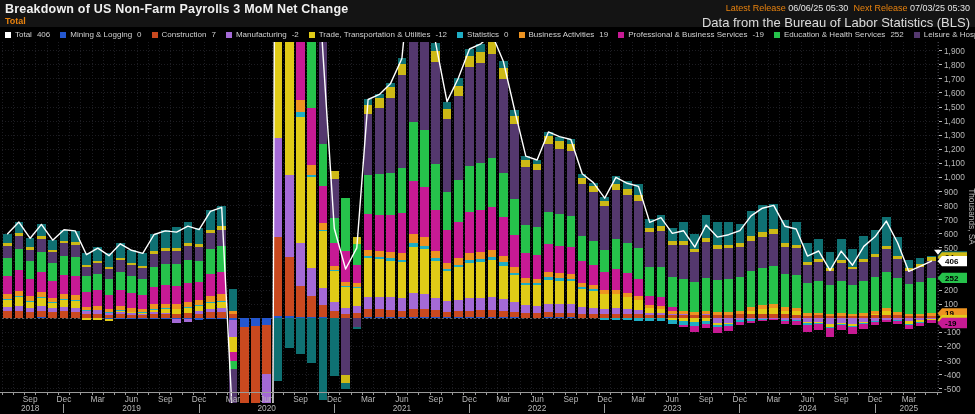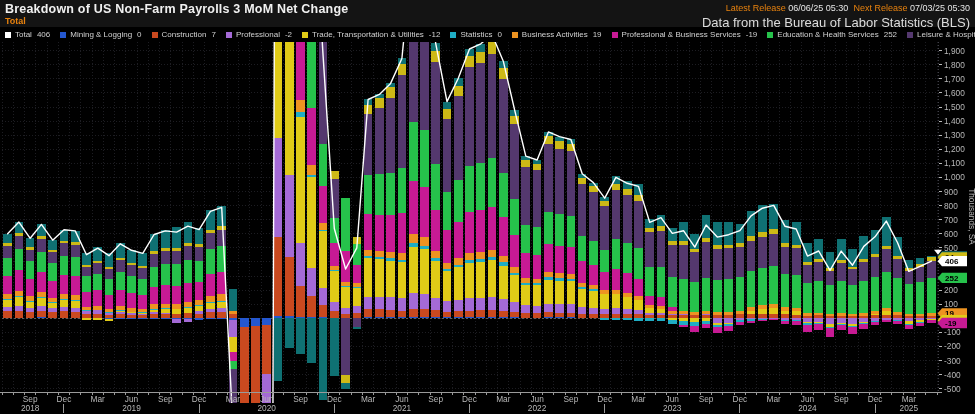--- a/index.html
+++ b/index.html
@@ -39,21 +39,21 @@
         <span>Mining &amp; Logging</span>
         <span class="val">0</span>
       </span>
       <span class="item">
         <span class="sw" style="background: rgb(201, 73, 31);"></span>
         <span>Construction</span>
         <span class="val">7</span>
       </span>
       <span class="item">
         <span class="sw" style="background: rgb(164, 106, 214);"></span>
-        <span>Professional</span>
+        <span>Manufacturing</span>
         <span class="val">-2</span>
       </span>
       <span class="item">
         <span class="sw" style="background: rgb(224, 203, 23);"></span>
         <span>Trade, Transportation &amp; Utilities</span>
         <span class="val">-12</span>
       </span>
       <span class="item">
         <span class="sw" style="background: rgb(31, 173, 196);"></span>
         <span>Statistics</span>

